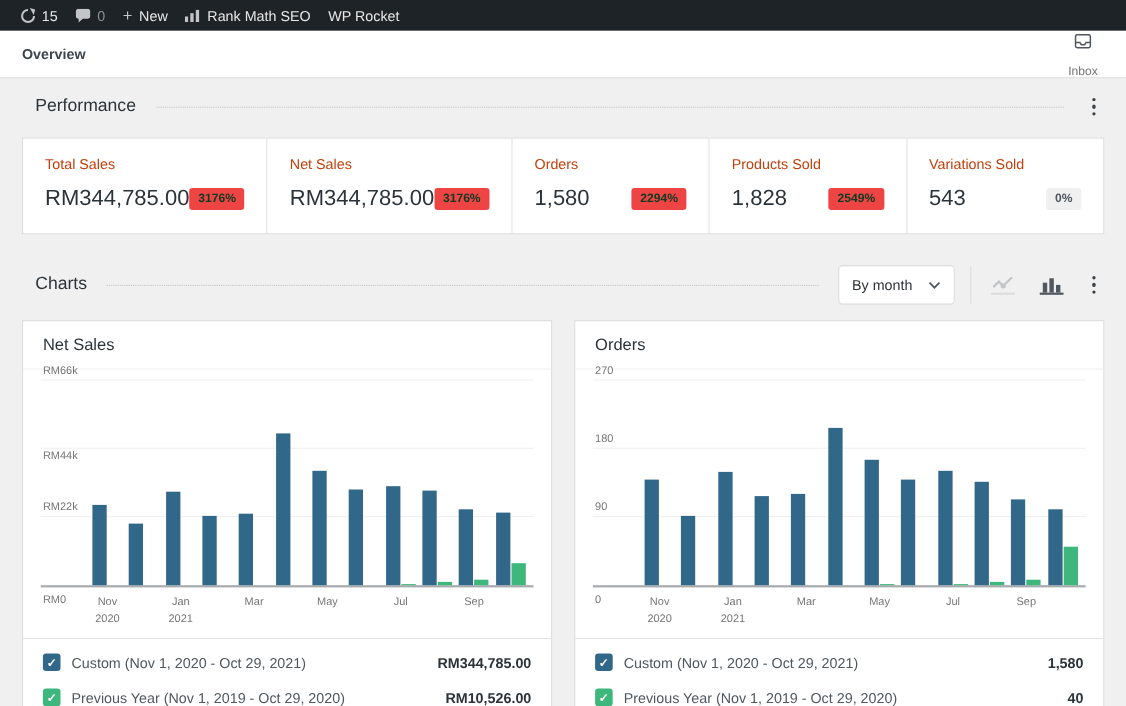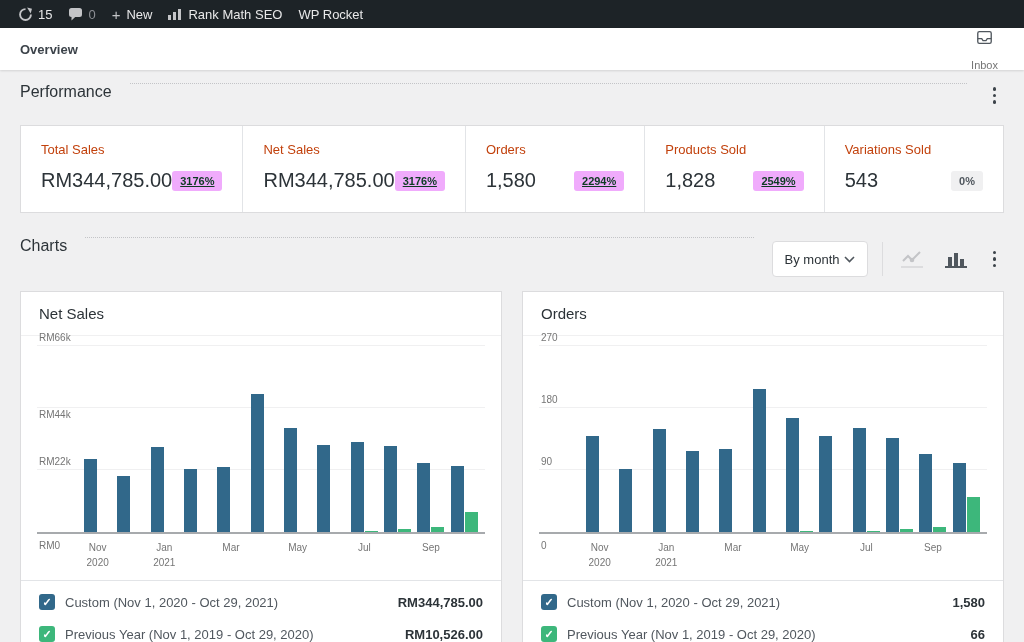--- a/index.html
+++ b/index.html
@@ -16,41 +16,41 @@
 
   
   .pagehead { height:42px; background:#fff; display:flex; align-items:center; justify-content:space-between; padding:0 12px 0 20px; box-shadow:0 1px 2px rgba(0,0,0,.12); position:relative; z-index:2; }
   .pagehead-title { font-size:13px; font-weight:bold; color:#3c434a; }
   .inbox-btn { display:flex; flex-direction:column; align-items:center; gap:12px; padding:2px 14px; cursor:pointer; }
   .inbox-btn span { font-size:11px; color:#757575; }
 
   main { padding:0 20px; }
 
   
-  .section-head { display:flex; gap:18px; margin-top:13px; height:28px; }
+  .section-head { display:flex; align-items:center; gap:18px; margin-top:13px; height:28px;margin-left:12px; }
   .section-title { font-size:16px; color:#2c3338; white-space:nowrap; }
   .section-rule { flex:1; border-top:1px dotted #c3c4c7; }
   .kebab { display:flex; flex-direction:column; gap:3px; padding:4px 8px; cursor:pointer; }
   .kebab i { width:3.5px; height:3.5px; border-radius:50%; background:#3c434a; display:block; }
 
   
   .stats { margin-top:14px; display:grid; grid-template-columns:repeat(5,1fr); background:#fff; border:1px solid #dcdcde; }
   .stat { padding:16px 20px 20px; border-left:1px solid #e2e4e7; cursor:pointer; }
   .stat:first-child { border-left:none; }
   .stat-label { font-size:13px; color:#c2410c; }
   .stat-line { display:flex; align-items:center; justify-content:space-between; margin-top:12px; }
   .stat-value { font-size:20px; color:#2c3338; }
   .badge { font-size:11px; padding:4px 8px; border-radius:3px; font-weight:bold; }
-  .badge.positive { background:#f0abfc; color:#0d3b22;text-decoration:underline; }
+  .badge.positive { background:#ef4444; color:#0d3b22; }
   .badge.neutral { background:#f0f0f1; color:#50575e; }
 
   
   .charts-head { margin-top:24px; height:44px; }
   .charts-controls { display:flex; align-items:center; gap:14px; }
-  .select-box { background:#fff; border:1px solid #dcdcde; border-radius:4px; height:36px; display:flex; align-items:center; gap:4px; padding:0 12px; font-size:13px; color:#2c3338; cursor:pointer; }
+  .select-box { background:#fff; border:1px solid #dcdcde; border-radius:4px; height:36px; display:flex; align-items:center; gap:14px; padding:0 12px; font-size:13px; color:#2c3338; cursor:pointer; }
   .vdivider { width:1px; height:34px; background:#dcdcde; }
   .icon-btn { padding:3px 4px; cursor:pointer; display:flex; }
 
   
   .charts-row { display:flex; gap:20px; margin-top:10px; }
   .chart-card { flex:1; background:#fff; border:1px solid #dcdcde; }
   .chart-card-title { padding:13px 18px; font-size:15px; color:#2c3338; border-bottom:1px solid #f0f0f1; }
   .chart-body { margin:10px 16px 0; }
   .plot { position:relative; height:186px; }
   .gridline { position:absolute; left:0; right:0; height:1px; background:#f0f0f1; }
@@ -374,19 +374,19 @@
       </div>
       <div class="legend">
           <div class="legend-row">
             <span class="legend-check" style="background:#31688a">✓</span>
        <span class="legend-label">Custom (Nov 1, 2020 - Oct 29, 2021)</span>
        <span class="legend-total">1,580</span>
           </div>
           <div class="legend-row">
             <span class="legend-check" style="background:#3db77b">✓</span>
        <span class="legend-label">Previous Year (Nov 1, 2019 - Oct 29, 2020)</span>
-       <span class="legend-total">66</span>
+       <span class="legend-total">40</span>
           </div>
         </div>
     </div>
   </div>
 
 </main>
 
 </body></html>

